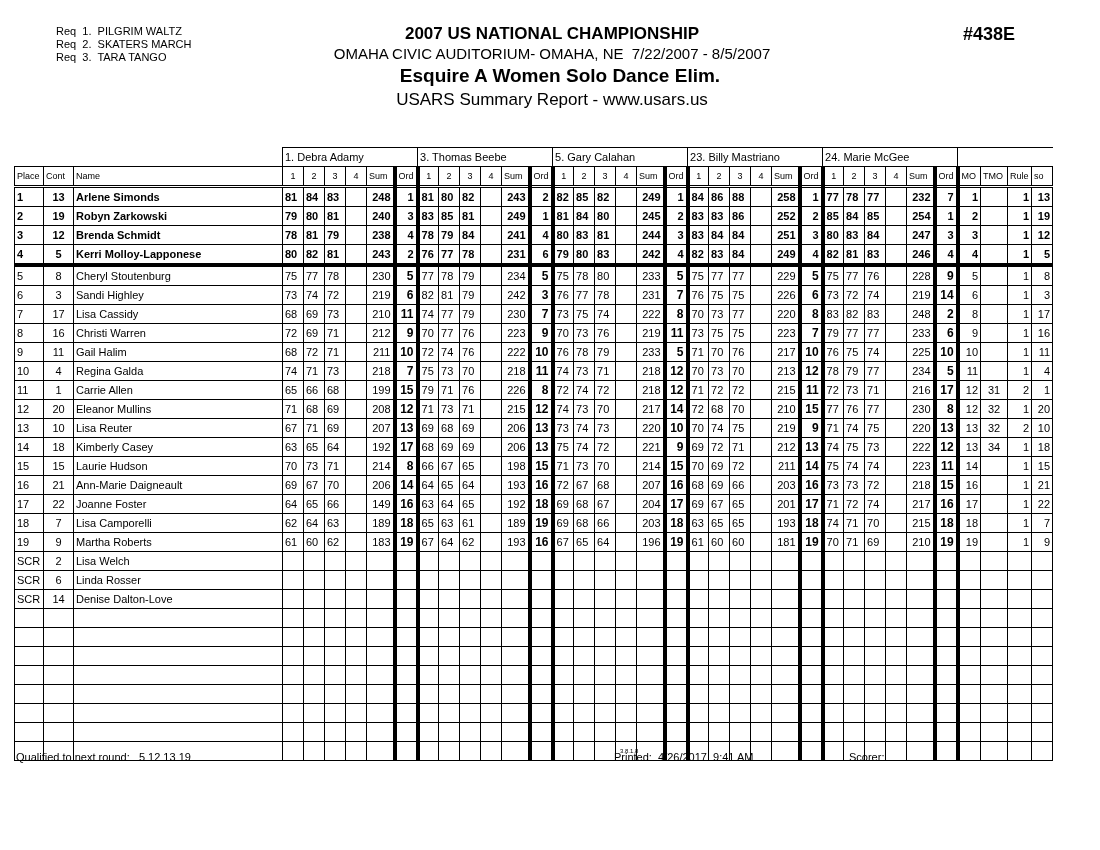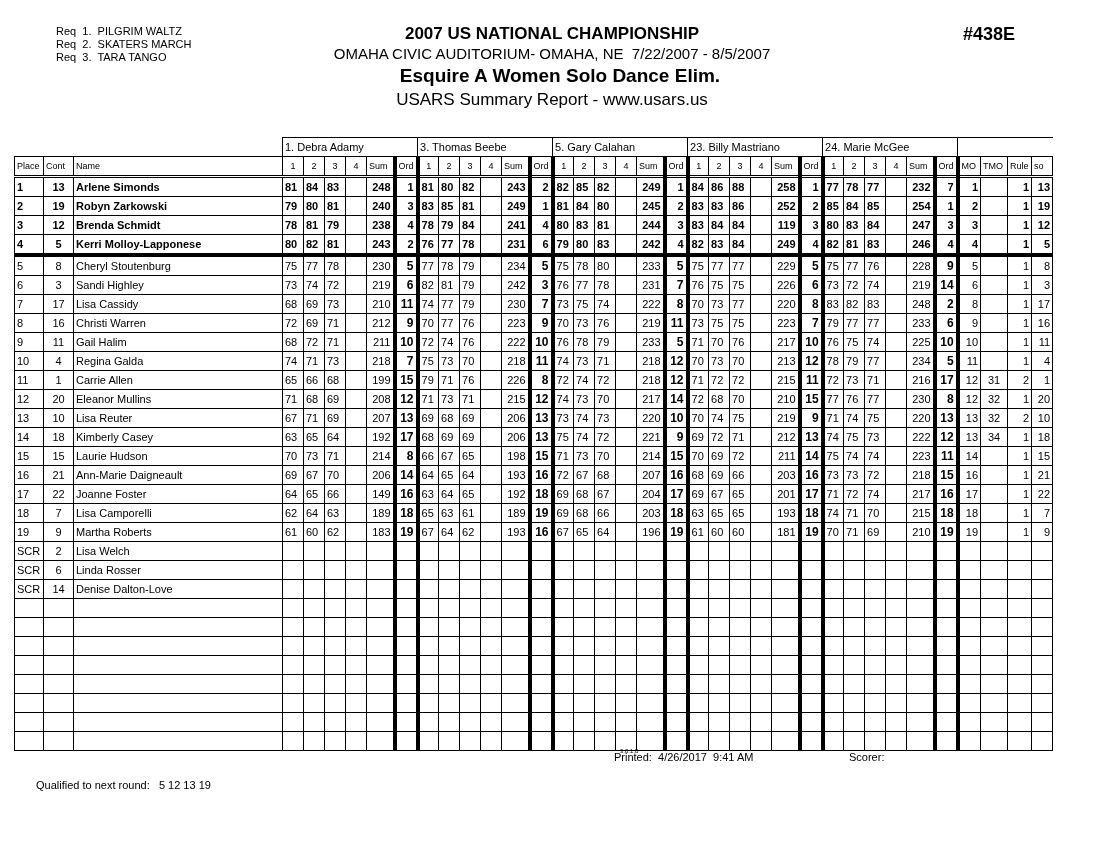--- a/index.html
+++ b/index.html
@@ -7,21 +7,21 @@
          font-family: "Liberation Sans", sans-serif; color: #000; }
   .req { position: absolute; left: 16px; top: 25px; font-size: 11px; line-height: 13px; margin-left: 40px; }
   .req div { white-space: pre; }
   .hdr { position: absolute; left: 0; width: 1100px; text-align: center; white-space: pre; }
   .h1 { top: 24px; font-size: 17px; font-weight: bold; left: 2px; }
   .h2 { top: 45px; font-size: 15px; left: 2px; }
   .h3 { top: 65px; font-size: 19px; font-weight: bold; left: 10px; }
   .h4 { top: 90px; font-size: 17px; left: 2px; }
   .eventno { position: absolute; left: 963px; top: 24px; font-size: 18px; font-weight: bold; }
 
-  table.grid { position: absolute; left: 14px; top: 137px; border-collapse: collapse;
+  table.grid { position: absolute; left: 14px; top: 147px; border-collapse: collapse;
                table-layout: fixed; font-size: 11px; }
   table.grid td { border: 1px solid #000; padding: 0 2px; height: 18px; white-space: nowrap;
                   overflow: hidden; line-height: 18px; }
   table.grid tr.judge-row td { height: 17px; font-size: 11px; }
   table.grid tr.judge-row td.blank { border: none; }
   table.grid tr.col-hdr td { font-size: 9px; height: 17px; border-bottom: 3px double #000; }
   td.num { text-align: right; }
   td.ctr { text-align: center; }
   td.ord { font-weight: bold; text-align: right; font-size: 12px; border-left: 4px solid #000 !important; border-right: 4px solid #000 !important; }
   td.ordh { border-left: 4px solid #000 !important; border-right: 4px solid #000 !important; }
@@ -230,21 +230,21 @@
         <td class="">80</td>
         <td class="">83</td>
         <td class="">81</td>
         <td class=""></td>
         <td class="num">244</td>
         <td class="ord">3</td>
         <td class="">83</td>
         <td class="">84</td>
         <td class="">84</td>
         <td class=""></td>
-        <td class="num">119</td>
+        <td class="num">251</td>
         <td class="ord">3</td>
         <td class="">80</td>
         <td class="">83</td>
         <td class="">84</td>
         <td class=""></td>
         <td class="num">247</td>
         <td class="ord">3</td>
         <td class="num">3</td>
         <td class="ctr"></td>
         <td class="num">1</td>
@@ -1299,16 +1299,16 @@
         <td class="num"></td>
         <td class="ord"></td>
         <td class="num"></td>
         <td class="ctr"></td>
         <td class="num"></td>
         <td class="num"></td>
       </tr>
     </tbody>
 </table>
 
-<div class="footer" style="left:36px;margin-top:28px;">Qualified to next round:   5 12 13 19</div>
+<div class="footer" style="left:16px;">Qualified to next round:   5 12 13 19</div>
 <div class="footer" style="left:620px; top:748px; font-size:6px;">3.8.1.8</div>
 <div class="footer" style="left:614px;">Printed:  4/26/2017  9:41 AM</div>
 <div class="footer" style="left:849px;">Scorer:</div>
 
 </body></html>

